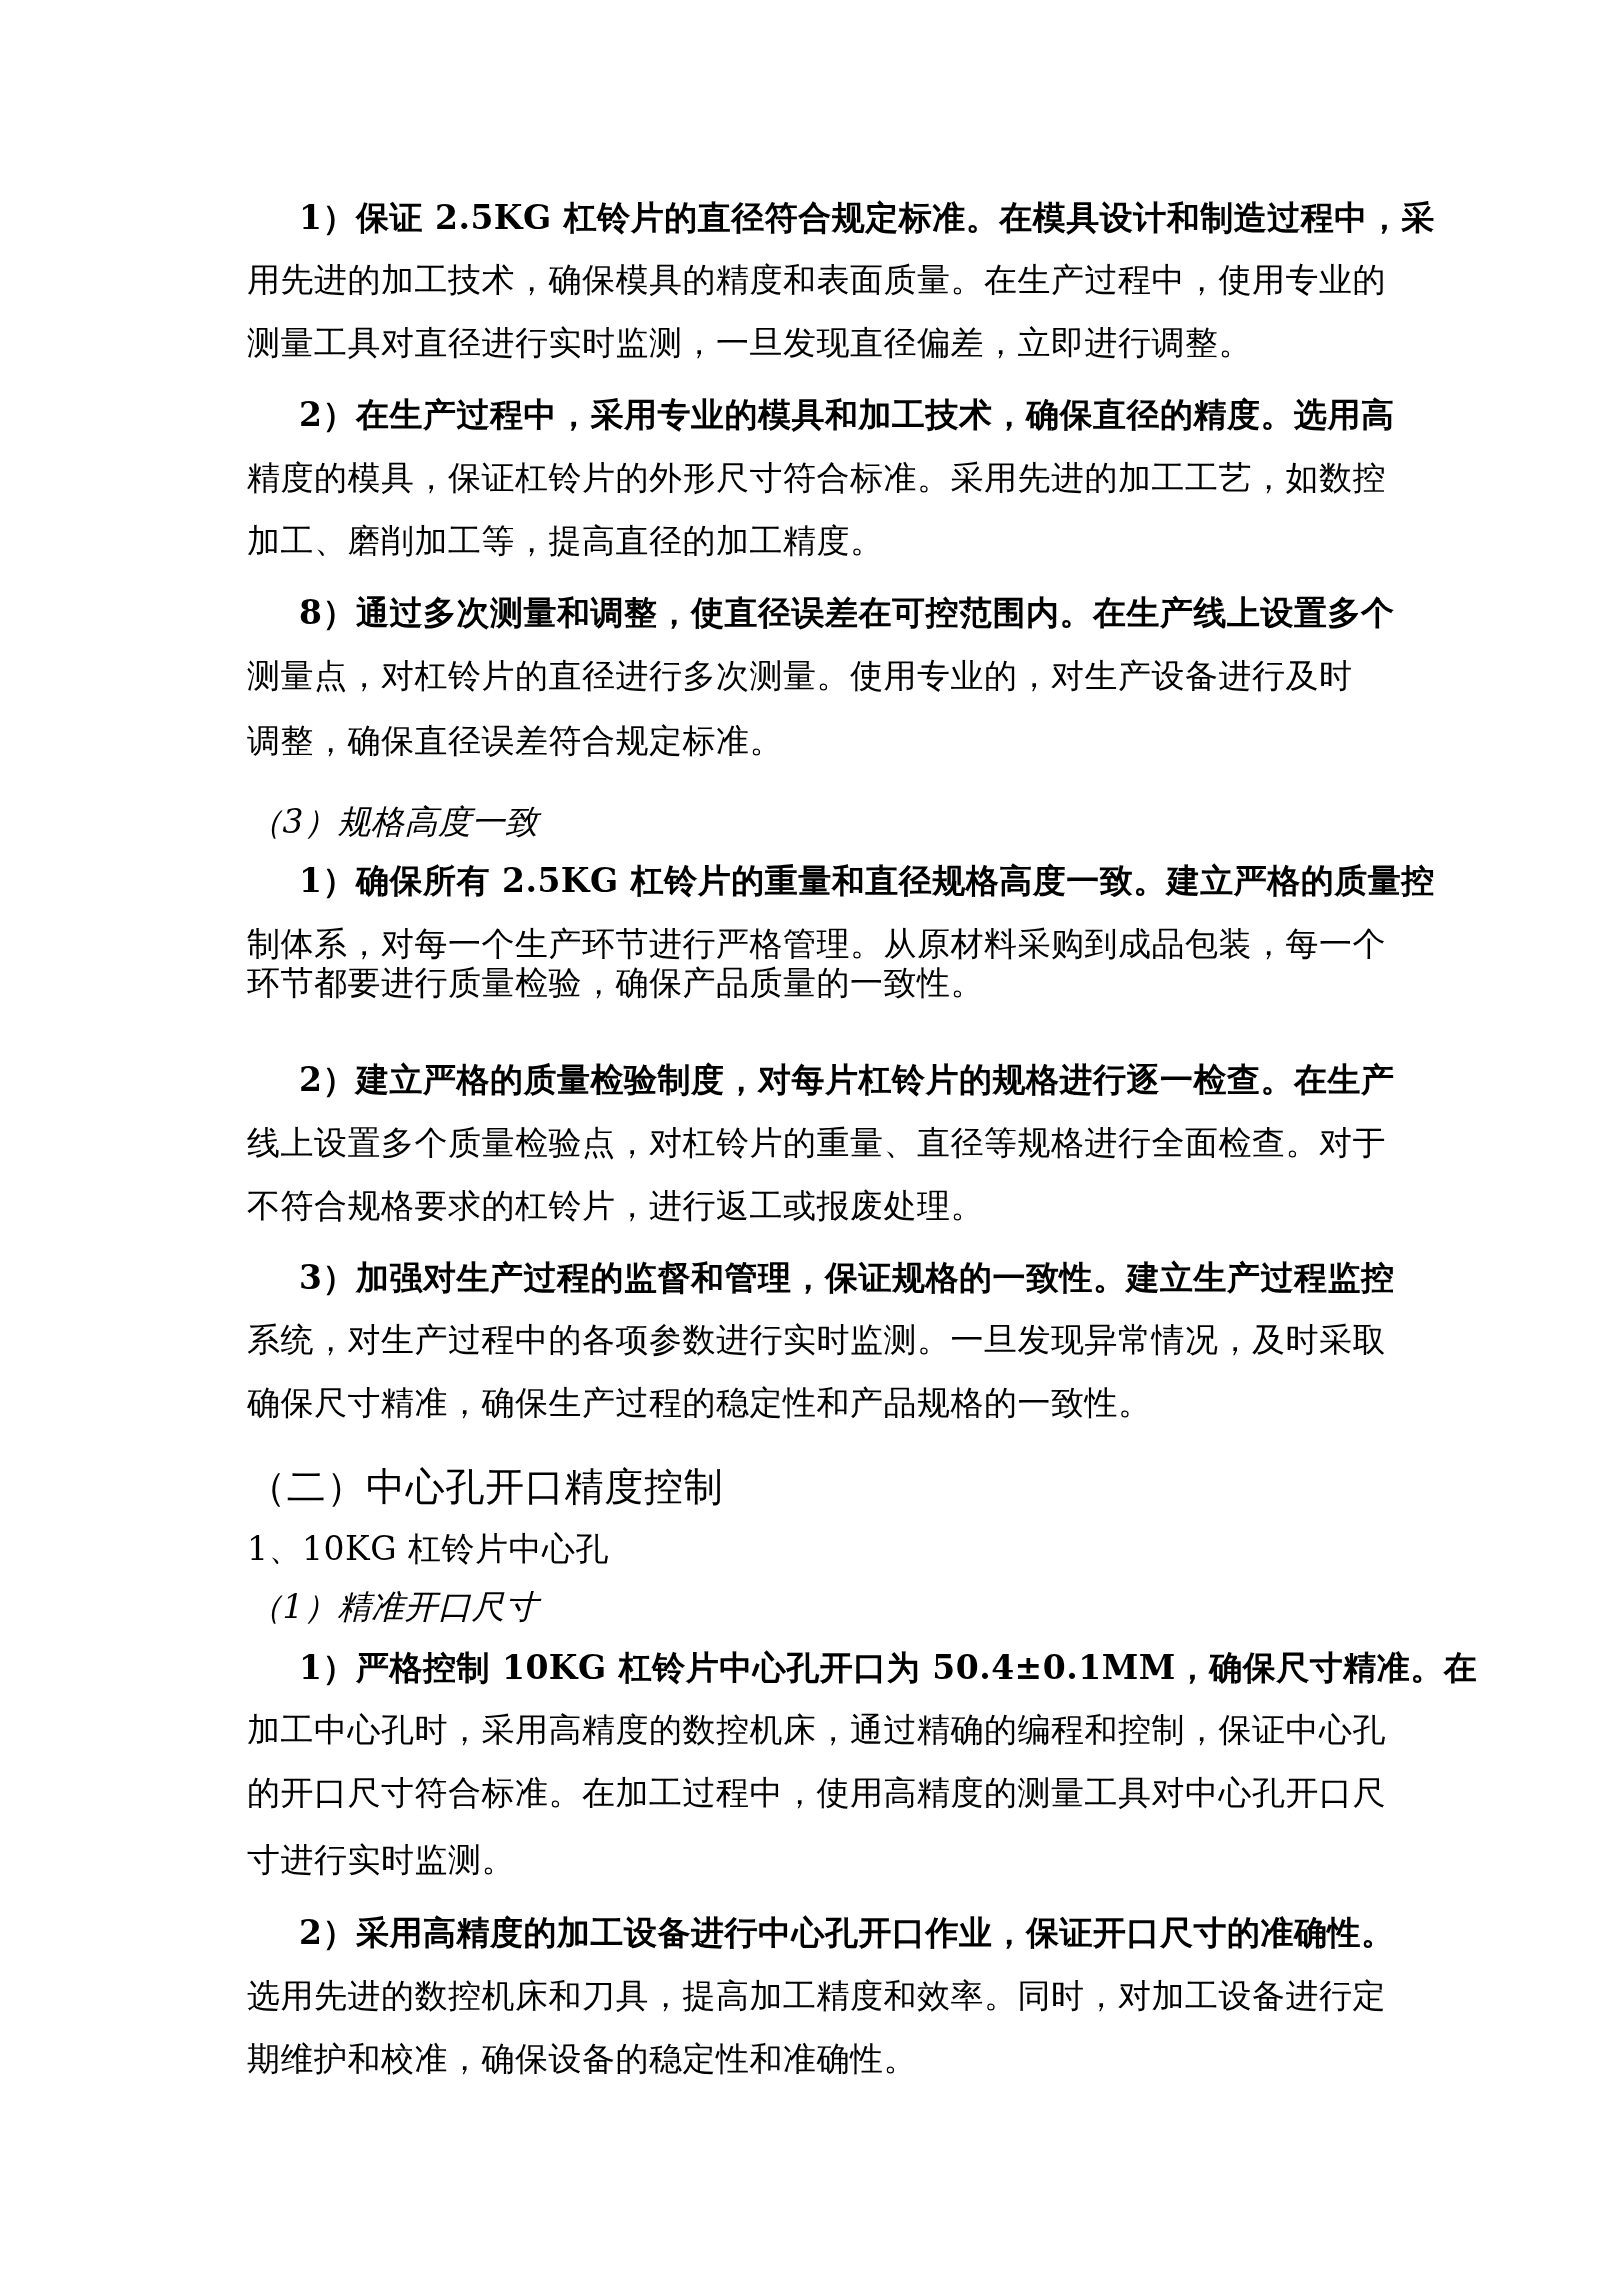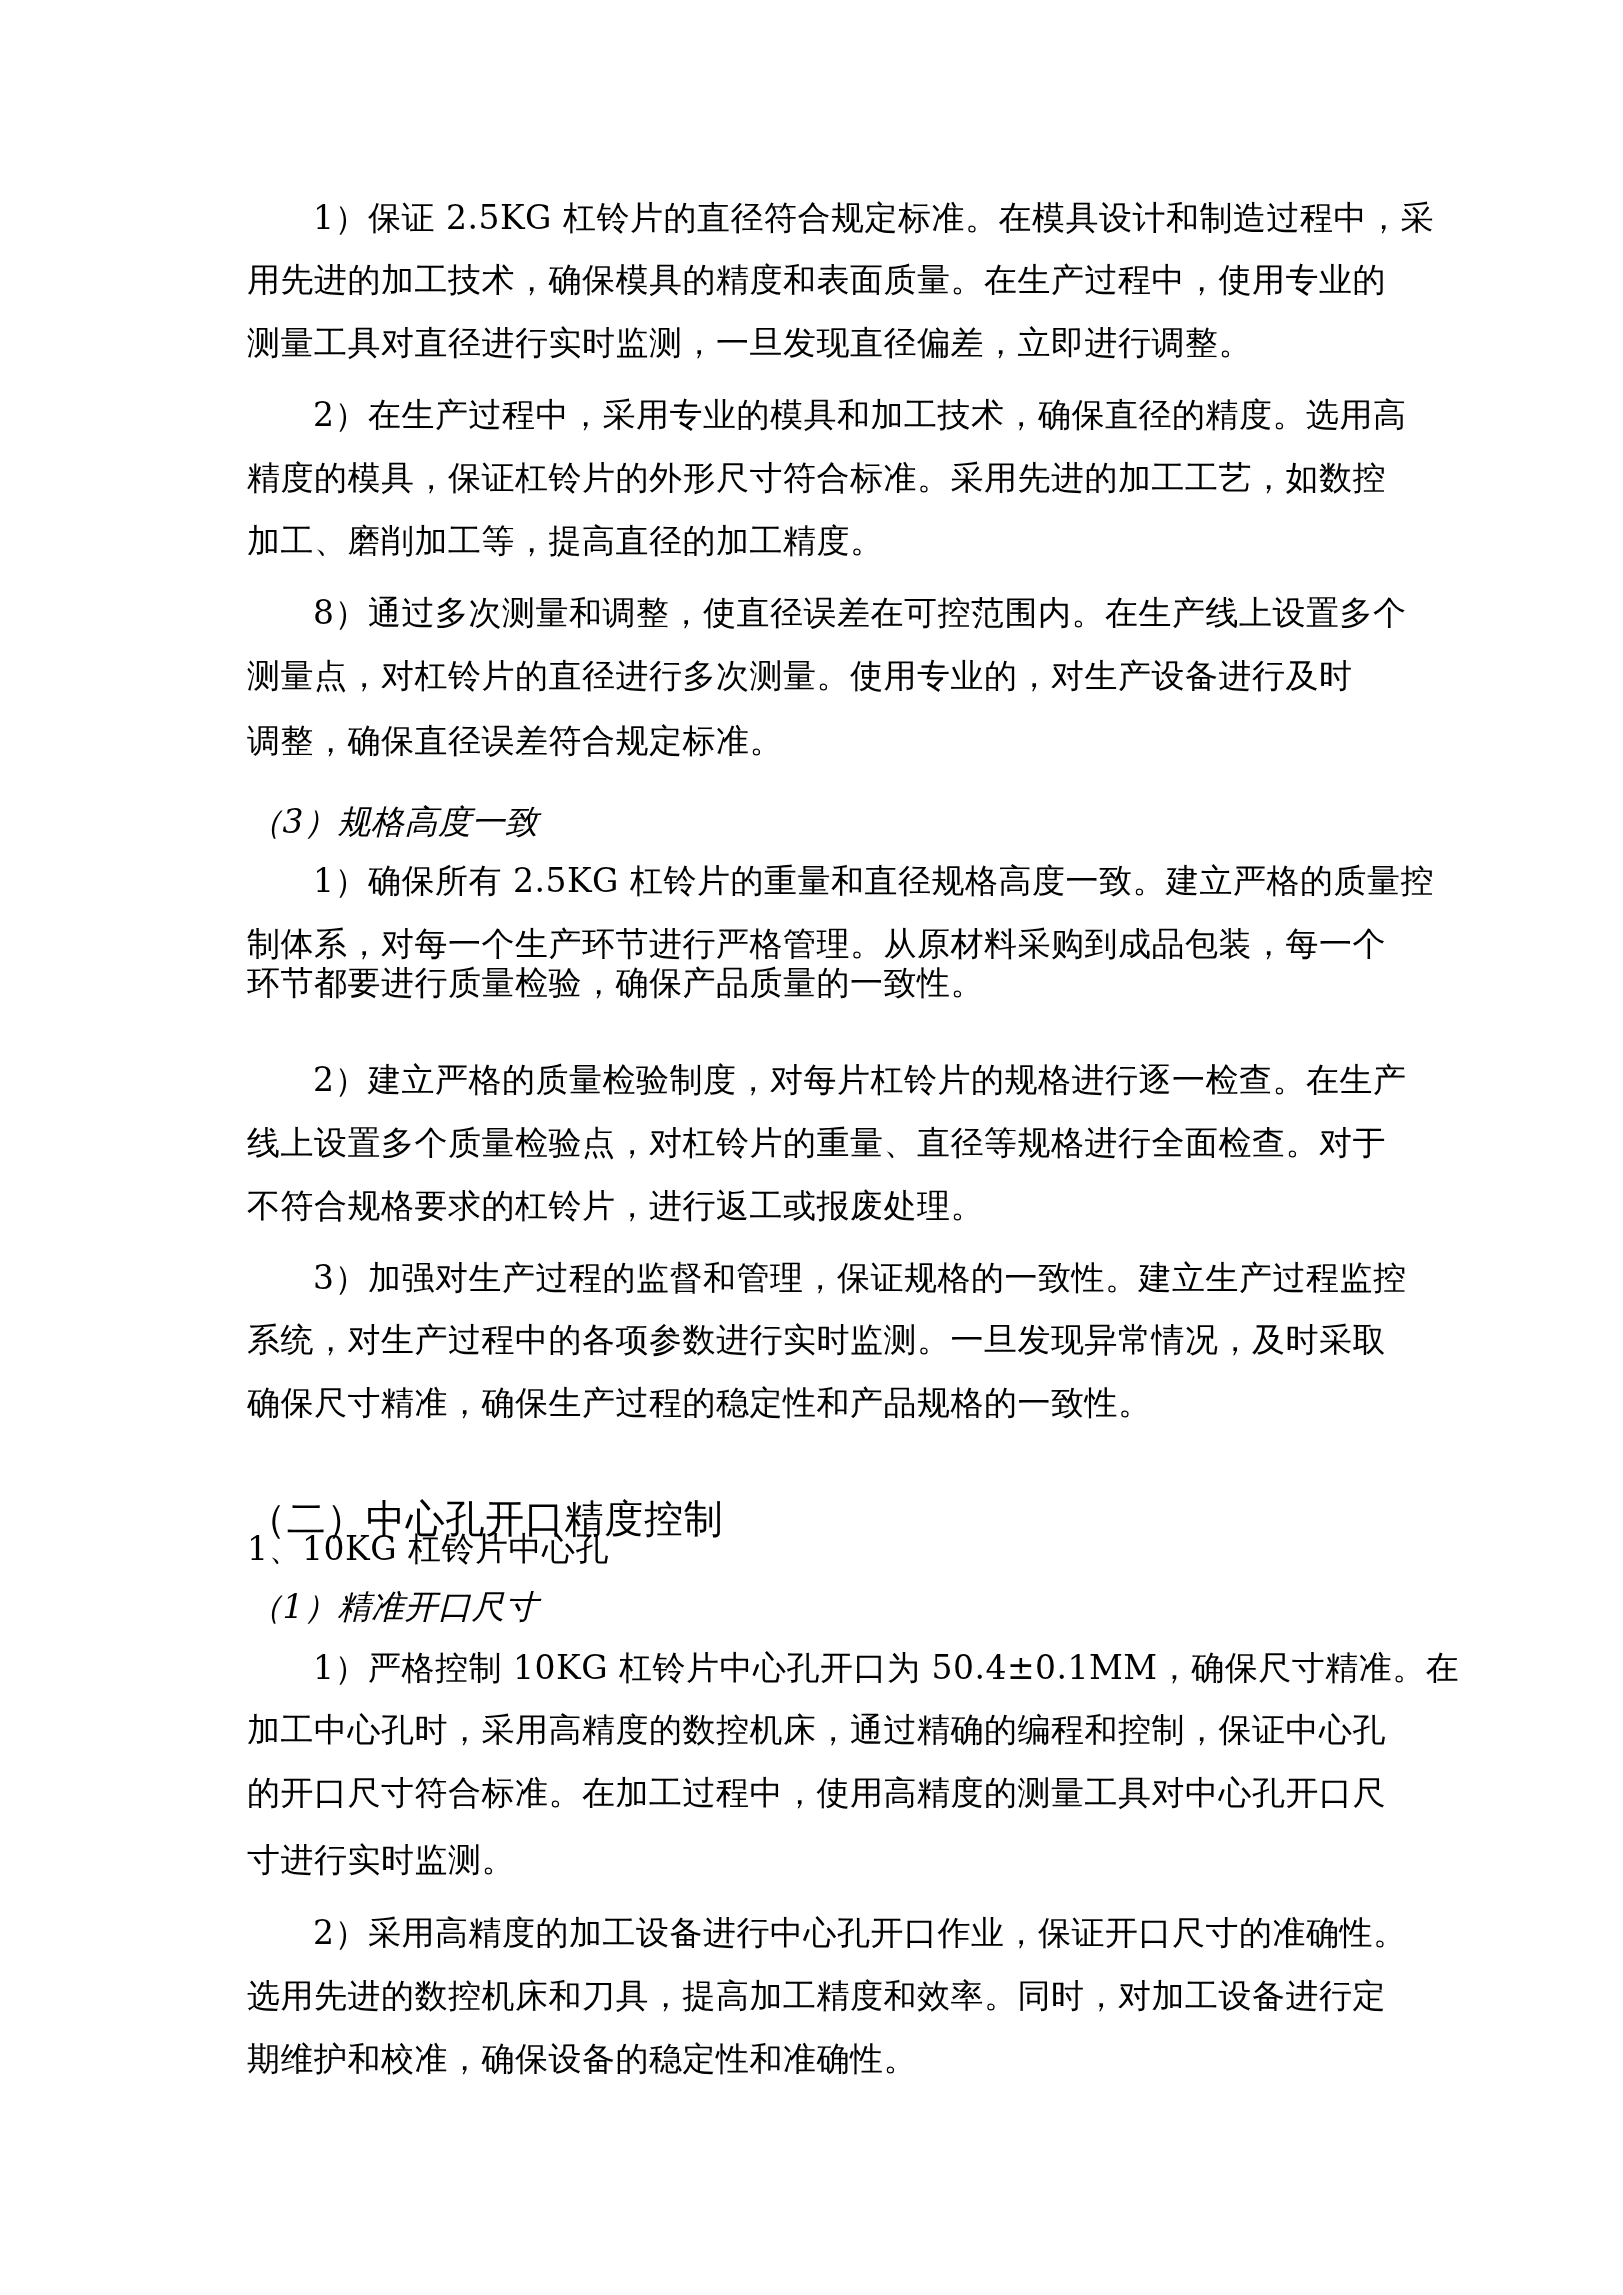--- a/index.html
+++ b/index.html
@@ -10,23 +10,23 @@
   }
   .line {
     position: absolute;
     left: 247px;
     width: 1132px;
     font-size: 33px;
     line-height: 39px;
     white-space: nowrap;
     letter-spacing: 0.5px;
   }
-  .indent { left: 313px; }
+  .indent { left: 299px; font-weight: bold; }
   .sub { left: 249px; font-style: italic; }
-  .heading { left: 247px; font-size: 39px; line-height: 47px; letter-spacing: 0.7px; margin-top: 32px; }
+  .heading { left: 247px; font-size: 39px; line-height: 47px; letter-spacing: 0.7px; }
 </style>
 </head>
 <body>
 
 <div>
   <div class="line indent" style="top:198px">1）保证 2.5KG 杠铃片的直径符合规定标准。在模具设计和制造过程中，采</div>
   <div class="line" style="top:260px">用先进的加工技术，确保模具的精度和表面质量。在生产过程中，使用专业的</div>
   <div class="line" style="top:323px">测量工具对直径进行实时监测，一旦发现直径偏差，立即进行调整。</div>
 </div>
 

